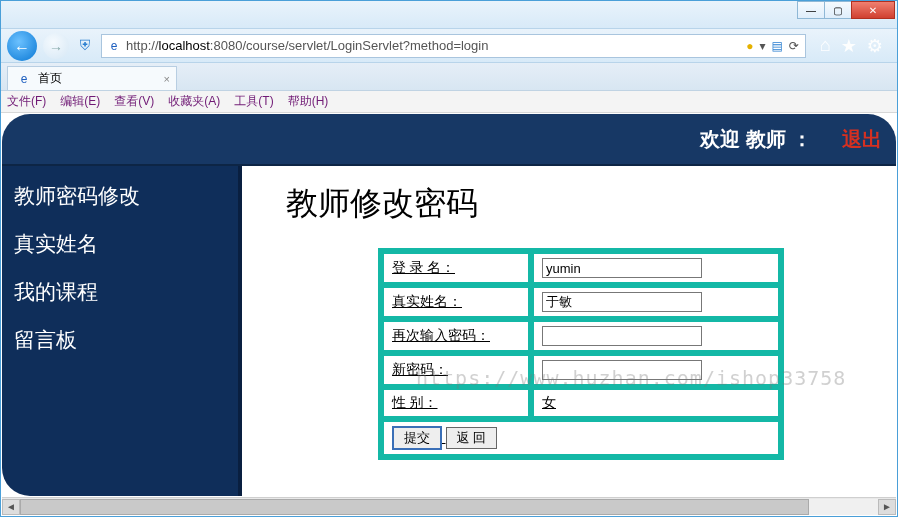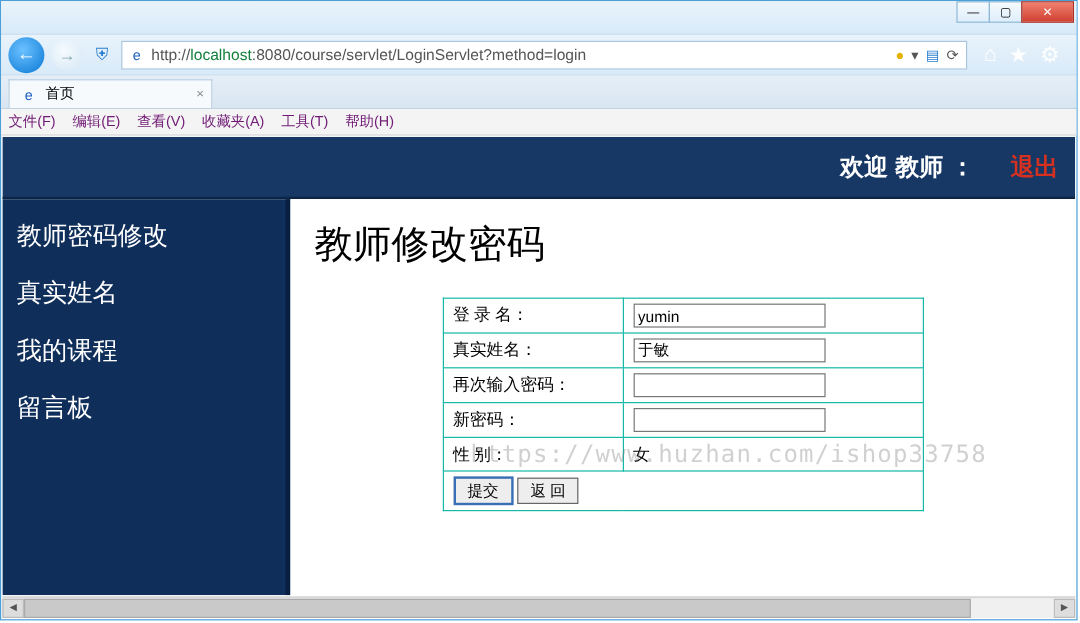--- a/index.html
+++ b/index.html
@@ -15,48 +15,48 @@
 
   
   .navbar { height: 34px; background: linear-gradient(#e9f3fb,#d8eaf8); border-bottom: 1px solid #b8d4ea; display: flex; align-items: center; padding: 0 6px; gap: 6px; }
   .navcircle { width: 30px; height: 30px; border-radius: 50%; display: flex; align-items: center; justify-content: center; cursor: pointer; }
   .navcircle.back { background: radial-gradient(circle at 40% 35%, #6bc1ff, #0a78d4); color:#fff; font-size:16px; }
   .navcircle.fwd { background: radial-gradient(circle at 40% 35%, #f5fafe, #d5e7f5); color:#8aa; font-size:14px; width:26px; height:26px; }
   .shield { width:20px; height:20px; display:flex; align-items:center; justify-content:center; color:#2b7fd0; font-size:14px; }
   .addr { flex: 1; height: 24px; border: 1px solid #a9c5de; background: #fff; display: flex; align-items: center; padding: 0 4px; gap:4px; }
   .eicon { width:16px; height:16px; color:#1e5fbf; font-size:12px; display:flex; align-items:center; justify-content:center; }
   .url { flex:1; font-size: 13px; color:#555; white-space: nowrap; overflow:hidden; }
-  .url .host { color:#15803d; }
+  .url .host { color:#000000; }
   .addr-right { display:flex; align-items:center; gap:6px; font-size:12px; color:#555; padding-right:2px;}
   .tool-icons { display:flex; align-items:center; gap:10px; color:#fff; font-size:18px; padding:0 8px; }
   .tool-icons span { cursor:pointer; opacity:.95; }
 
   
   .tabstrip { height: 28px; background: linear-gradient(#e5eef7,#d8e6f2); border-bottom: 1px solid #c0d3e3; display:flex; align-items:flex-end; padding-left:6px; }
   .tab { height:24px; min-width:170px; background:#f6fafd; border:1px solid #b8cee2; border-bottom:none; display:flex; align-items:center; padding:0 8px; font-size:12px; gap:6px; position:relative; }
   .tab .x { position:absolute; right:6px; color:#888; cursor:pointer; font-size:11px; }
 
   
   .menubar { height:22px; background:#f4f4f4; border-bottom:1px solid #d7d7d7; display:flex; align-items:center; padding:0 6px; font-size:12px; gap:14px; color:#701a75; }
   .menubar span { cursor:pointer; }
 
   
-  .viewport { position:absolute; top:113px; left:1px; right:1px; bottom:20px; overflow:hidden; background:#fff; }
+  .viewport { position:absolute; top:113px; left:1px; right:1px; bottom:20px; overflow:hidden; background:#fff;border-radius:28px; }
 
   
   .app { width:100%; height:100%; display:flex; flex-direction:column; }
   .app-header { height:52px; background:#173865; color:#fff; display:flex; align-items:center; justify-content:flex-end; padding:0 14px; font-size:20px; font-family: SimSun, serif; font-weight:bold; gap:6px; border-bottom:2px solid #0d2545;}
   .app-header .logout { color:#d63020; margin-left:24px; cursor:pointer; }
-  .app-body { flex:1; display:flex; background:#fff; }
+  .app-body { flex:1; display:flex; background:#fff;gap:24px; }
   .sidebar { width:240px; background:#0f2e5a; border-right:4px solid #091f40; padding-top:6px; }
   .side-item { color:#fff; font-size:21px; font-family: SimSun, serif; padding:10px 12px; cursor:pointer; }
   .main { flex:1; background:#fff; padding:10px 20px; overflow:auto; position:relative; }
   .page-title { font-size:32px; font-family: SimSun, serif; margin:6px 0 22px; }
   table.form { border-collapse:collapse; margin:0 auto; }
-  table.form td { border:1px solid #14b8a6; padding:4px 8px; font-size:14px; font-family: SimSun, serif; height:28px; }
+  table.form td { border:6px solid #14b8a6; padding:4px 8px; font-size:14px; font-family: SimSun, serif; height:28px;text-decoration:underline; }
   table.form td.label { width:150px; }
   table.form td.field { width:250px; }
   table.form input[type=text], table.form input[type=password] { width:160px; height:20px; border:1px solid #777; font-size:13px; padding:1px 3px; }
   .btnrow td { padding:3px 6px; }
   .btn { font-size:13px; padding:1px 10px; border:1px solid #666; background:#eee; cursor:pointer; font-family: SimSun, serif; }
   .btn.primary { border:2px solid #3a6fb7; }
   .watermark { position:absolute; left:150px; right:0; top:200px; font-size:20px; color:rgba(120,120,120,.35); letter-spacing:1px; pointer-events:none; white-space:nowrap; font-family: monospace; }
 
   
   .hscroll { position:absolute; left:1px; right:1px; bottom:1px; height:18px; background:#e9e9e9; border-top:1px solid #cfcfcf; display:flex; align-items:center; }

